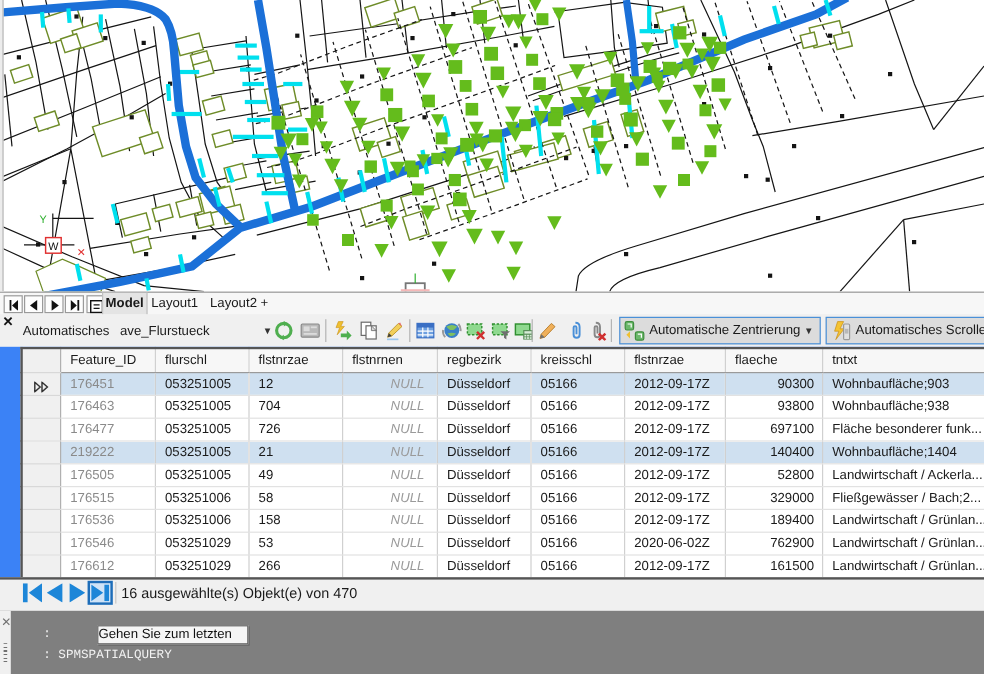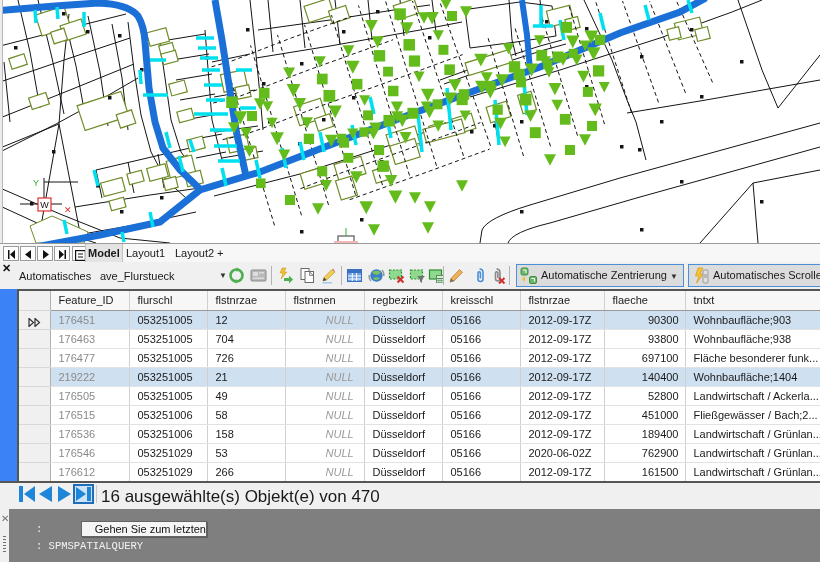--- a/index.html
+++ b/index.html
@@ -25,30 +25,30 @@
 #tbl td, #tbl th { border-right:1px solid #d0d0d0; border-bottom:1px solid #e2e2e2; padding:0 0 0 8px; text-align:left;
        white-space:nowrap; overflow:hidden; height:19px; font-weight:normal; }
 #tbl th { background:#f7f7f7; border-bottom:1px solid #9a9a9a; height:20px; }
 #tbl td.gut, #tbl th.gut { background:#f0f0f0; border-right:1px solid #b0b0b0; border-bottom:1px solid #d8d8d8; padding:0; }
 #tbl tr.sel td { background:#cfe0f0; }
 #tbl tr.sel td.gut { background:#f0f0f0; }
 #tbl td.fid { color:#8a8a8a;margin-top:16px; }
 #tbl td.nul { color:#9a9a9a; font-style:italic;padding-left:40px; }
 #tbl td.num { text-align:right; padding:0 6px 0 0; }
 #statusbar { position:absolute; left:0; top:481px; width:820px; height:27px; background:#f0f0f0; border-top:2px solid #555; }
-#stext { position:absolute; left:101px; top:487px; font-size:17px; color:#1a1a1a; }
+#stext { position:absolute; left:101px; top:487px; font-size:12px; color:#1a1a1a; }
 #ssep { position:absolute; left:96px; top:485px; width:1px; height:18px; background:#c8c8c8; }
 #console { position:absolute; left:0; top:509px; width:820px; height:53px; background:#7f7f7f; }
 #constrip { position:absolute; left:0; top:509px; width:9px; height:53px; background:#f0f0f0; }
 #conx { position:absolute; left:1px; top:513px; font-size:10px; color:#707070; }
 #congrip { position:absolute; left:3px; top:536px; width:3px; height:16px;
   background-image:repeating-linear-gradient(to bottom,#707070 0,#707070 1px,transparent 1px,transparent 3px); }
 .conline { position:absolute; font-family:"Liberation Mono", monospace; font-size:10.5px; color:#f2f2f2; }
 #tooltip { position:absolute; left:81px; top:521px; width:126px; height:16px; background:#f5f5f5;
-  border:1px solid #646464; font-size:11px; color:#111; line-height:14px; text-align:right; z-index:10;
+  border:1px solid #646464; font-size:11px; color:#111; line-height:14px; text-align:left; z-index:10;
   box-shadow:1px 1px 0 rgba(0,0,0,0.25); }
 .bluarr { position:absolute; top:486px; }
 </style></head>
 <body>
 <div id="map">
     <svg width="820" height="243" viewBox="0 0 820 243" style="position:absolute;left:0;top:0">
       <polyline points="0,46 70,28 126,14" fill="none" stroke="#141414" stroke-width="1"></polyline>
 <polyline points="0,82 70,58 130,38" fill="none" stroke="#141414" stroke-width="1"></polyline>
 <polyline points="0,118 70,90 134,64" fill="none" stroke="#141414" stroke-width="1"></polyline>
 <polyline points="0,152 56,124 100,100 138,78" fill="none" stroke="#141414" stroke-width="1"></polyline>
@@ -633,21 +633,21 @@
         </tr>
 <tr>
           <td class="gut"></td>
           <td class="fid">176515</td>
           <td>053251006</td>
           <td>58</td>
           <td class="nul">NULL</td>
           <td>Düsseldorf</td>
           <td>05166</td>
           <td>2012-09-17Z</td>
-          <td class="num">451000</td>
+          <td class="num">329000</td>
           <td class="tn">Fließgewässer / Bach;2...</td>
         </tr>
 <tr>
           <td class="gut"></td>
           <td class="fid">176536</td>
           <td>053251006</td>
           <td>158</td>
           <td class="nul">NULL</td>
           <td>Düsseldorf</td>
           <td>05166</td>

